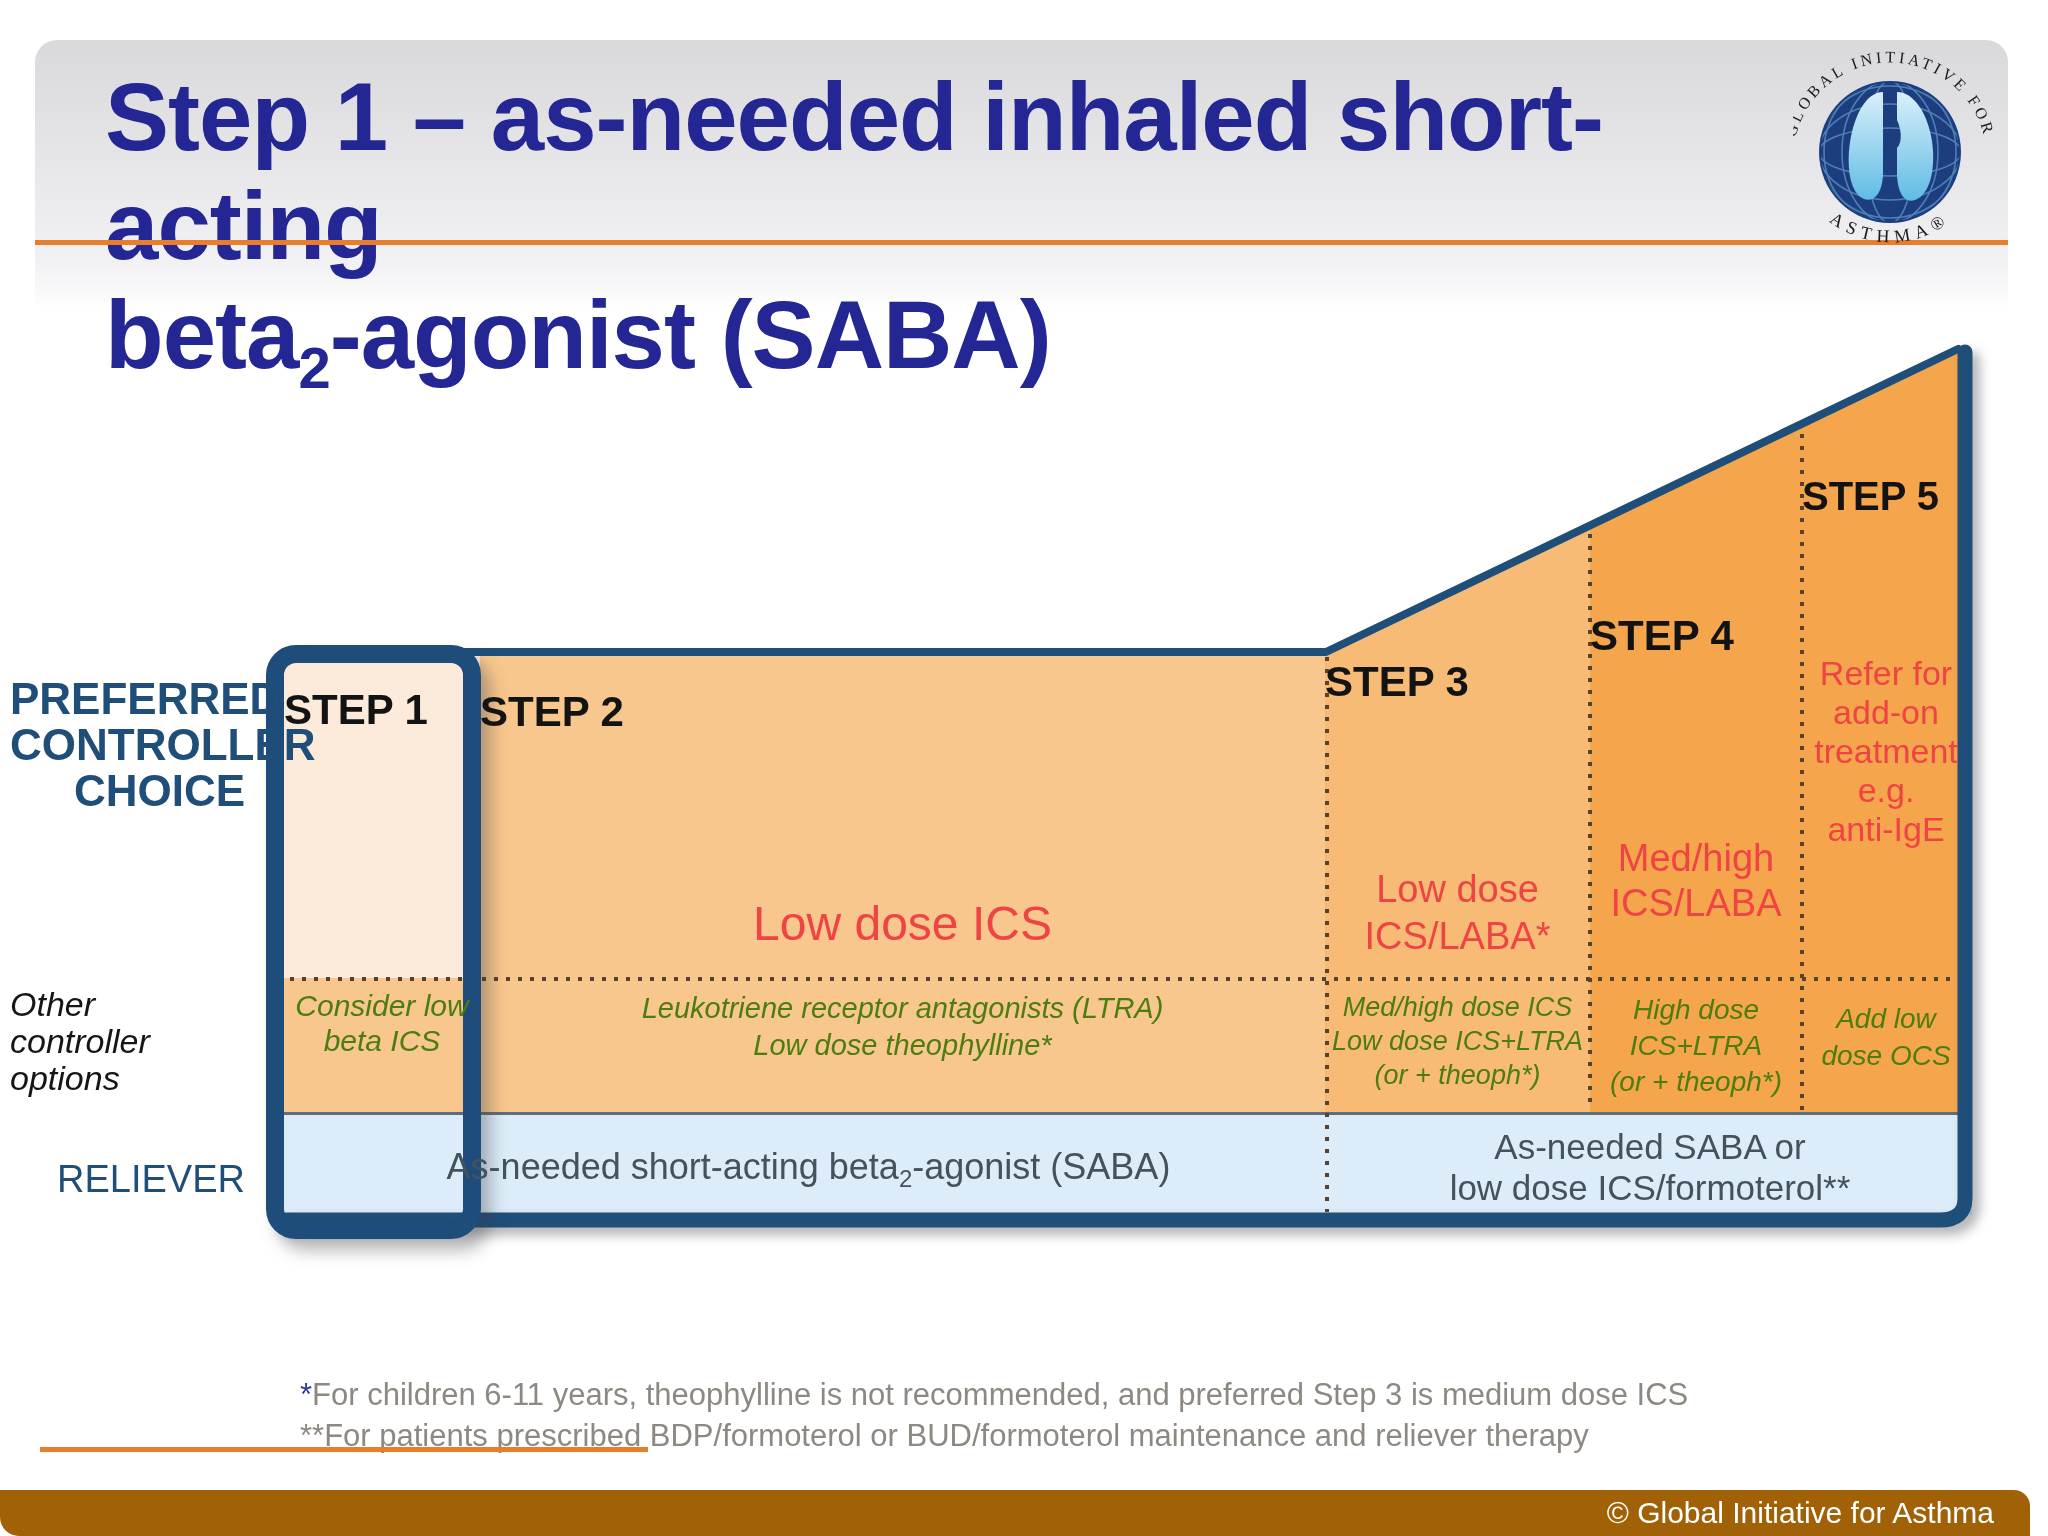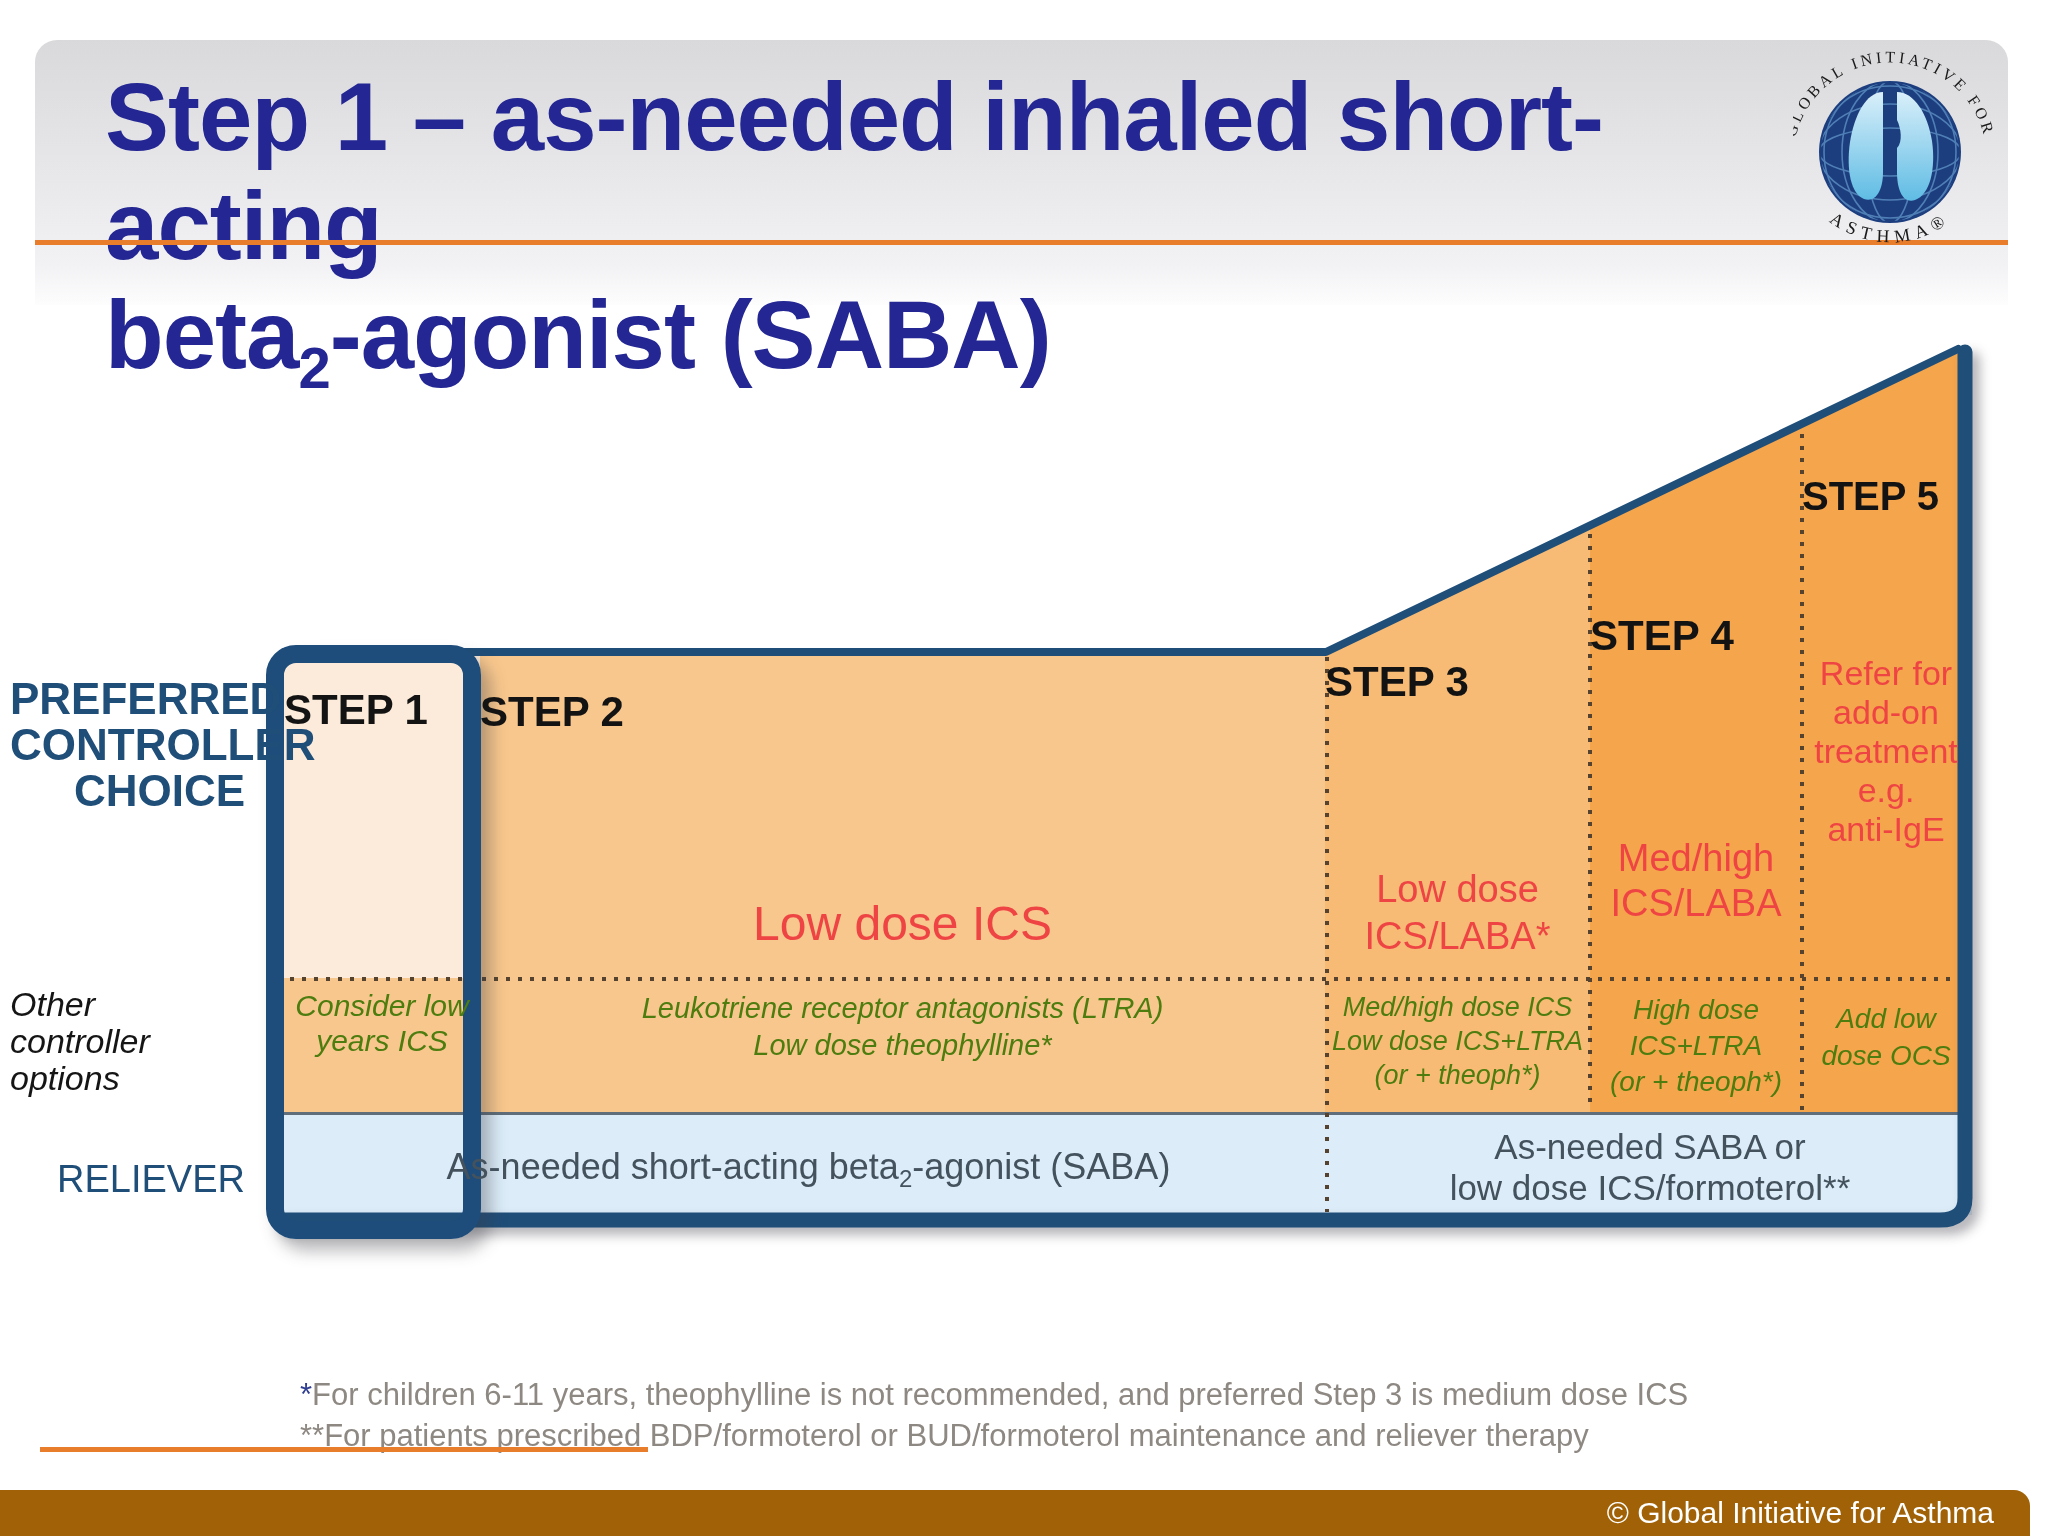--- a/index.html
+++ b/index.html
@@ -1,17 +1,17 @@
 <!DOCTYPE html>
 <html><head>
 <meta charset="utf-8">
 <style>
   html,body{margin:0;padding:0;background:#fff;}
   .page{position:relative;width:2048px;height:1536px;background:#ffffff;overflow:hidden;
-        font-family:"Liberation Sans", sans-serif;}
+        font-family:"Liberation Sans", sans-serif;border-radius:19px;}
   .abs{position:absolute;}
 
   
   .header-card{left:35px;top:40px;width:1973px;height:265px;
     background:linear-gradient(180deg,#d9d9db 0%,#e6e6e8 45%,#f2f2f4 85%,#fdfdfe 100%);
     border-radius:22px 22px 0 0;}
   .orange-rule{height:5px;background:#e87e2c;}
   .rule-top{left:35px;top:240px;width:1973px;}
   .rule-bottom{left:40px;top:1447px;width:608px;}
   .page-title{left:105px;top:62px;width:1560px;color:#232693;font-weight:bold;
@@ -175,21 +175,21 @@
   <div class="abs pref-text s5-pref">
     <div>Refer for</div>
     <div>add-on</div>
     <div>treatment</div>
     <div>e.g.</div>
     <div>anti-IgE</div>
   </div>
 
   <div class="abs cell-text c1">
     <div>Consider low</div>
-    <div>years ICS</div>
+    <div>beta ICS</div>
   </div>
   <div class="abs cell-text c2">
     <div>Leukotriene receptor antagonists (LTRA)</div>
     <div>Low dose theophylline*</div>
   </div>
   <div class="abs cell-text c3">
     <div>Med/high dose ICS</div>
     <div>Low dose ICS+LTRA</div>
     <div>(or + theoph*)</div>
   </div>

